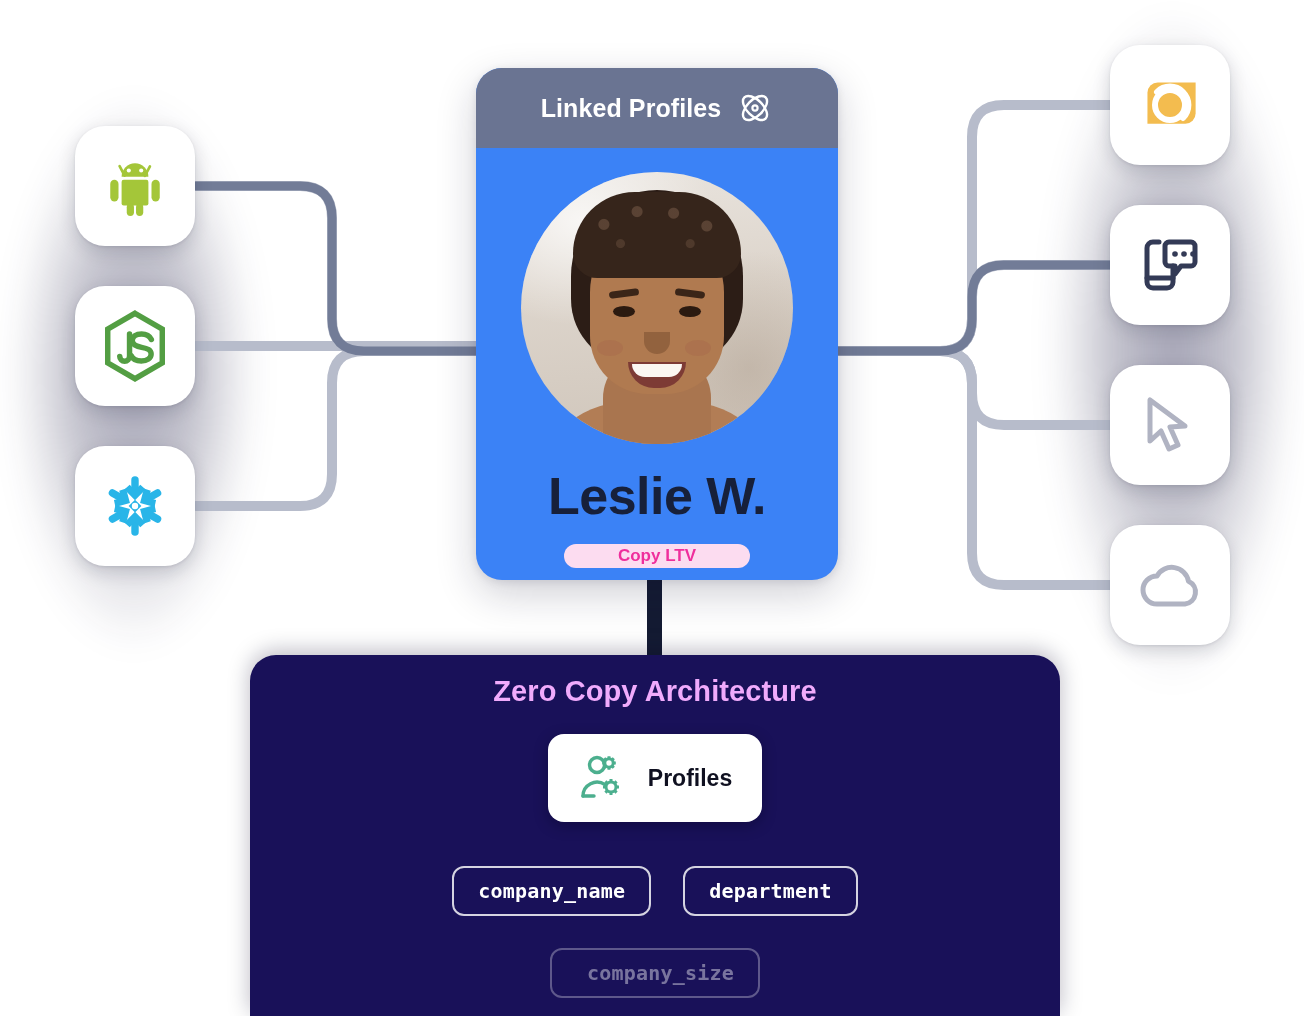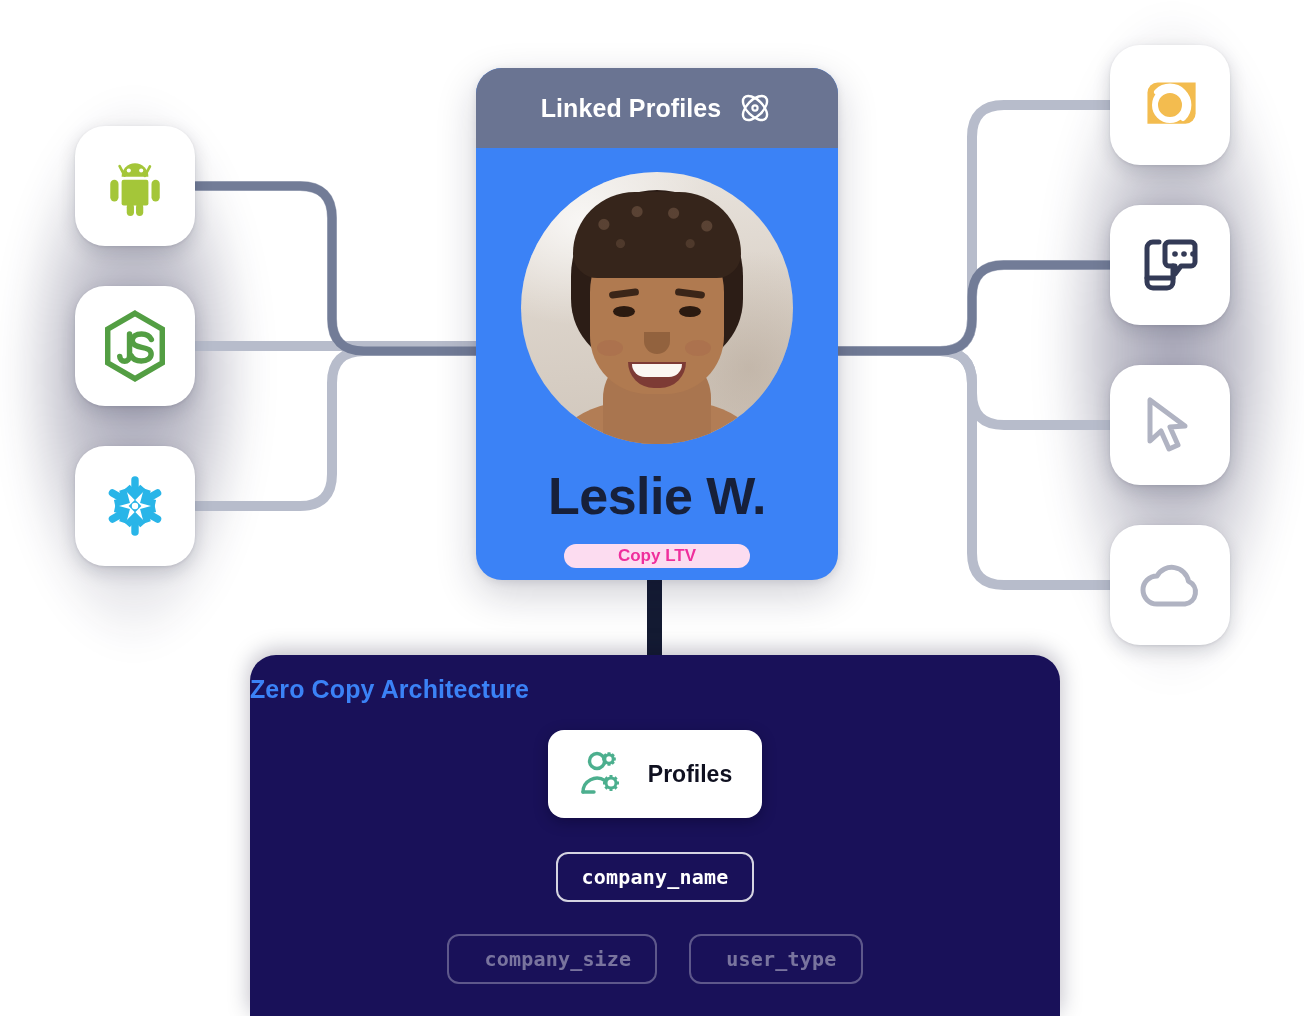--- a/index.html
+++ b/index.html
@@ -239,22 +239,23 @@
     left: 250px;
     top: 655px;
     width: 810px;
     height: 361px;
     border-radius: 26px 26px 0 0;
     background: #191159;
     box-shadow: 0 -4px 22px rgba(10,8,40,0.28);
     padding-top: 20px;
   }
   #arch-title {
-    color: #3b82f6;
-    font-size: 25px;
+    text-align: center;
+    color: #f0abfc;
+    font-size: 29px;
     font-weight: bold;
     letter-spacing: 0.1px;
   }
   #arch-cards {
     margin-top: 26px;
     display: flex;
     justify-content: center;
     gap: 26px;
   }
   .arch-card {
@@ -272,21 +273,21 @@
     font-size: 23px;
     font-weight: bold;
     color: #0f1020;
   }
 
   .chip-row {
     display: flex;
     justify-content: center;
     gap: 32px;
   }
-  #chip-row-1 { margin-top: 34px; }
+  #chip-row-1 { margin-top: 44px; }
   #chip-row-2 { margin-top: 32px; }
 
   .chip {
     height: 50px;
     padding: 0 24px;
     border-radius: 12px;
     border: 2px solid rgba(255,255,255,0.82);
     color: #ffffff;
     font-family: "DejaVu Sans Mono", monospace;
     font-size: 20px;
@@ -473,21 +474,21 @@
             <path d="M33 25v2.4M33 38.6v2.4M25 33h2.4M38.6 33H41M27.4 27.4l1.7 1.7M36.9 36.9l1.7 1.7M38.6 27.4l-1.7 1.7M29.1 36.9l-1.7 1.7"></path>
           </g>
         </svg>
         <span class="lbl">Profiles</span>
       </div>
 
     </div>
 
     <div class="chip-row" id="chip-row-1">
       <div class="chip">company_name</div>
+      <div class="chip">department</div>
     </div>
 
     <div class="chip-row" id="chip-row-2">
       <div class="chip dim">company_size</div>
-      <div class="chip dim">user_type</div>
     </div>
   </div>
 
 </div>
 
 </body></html>

